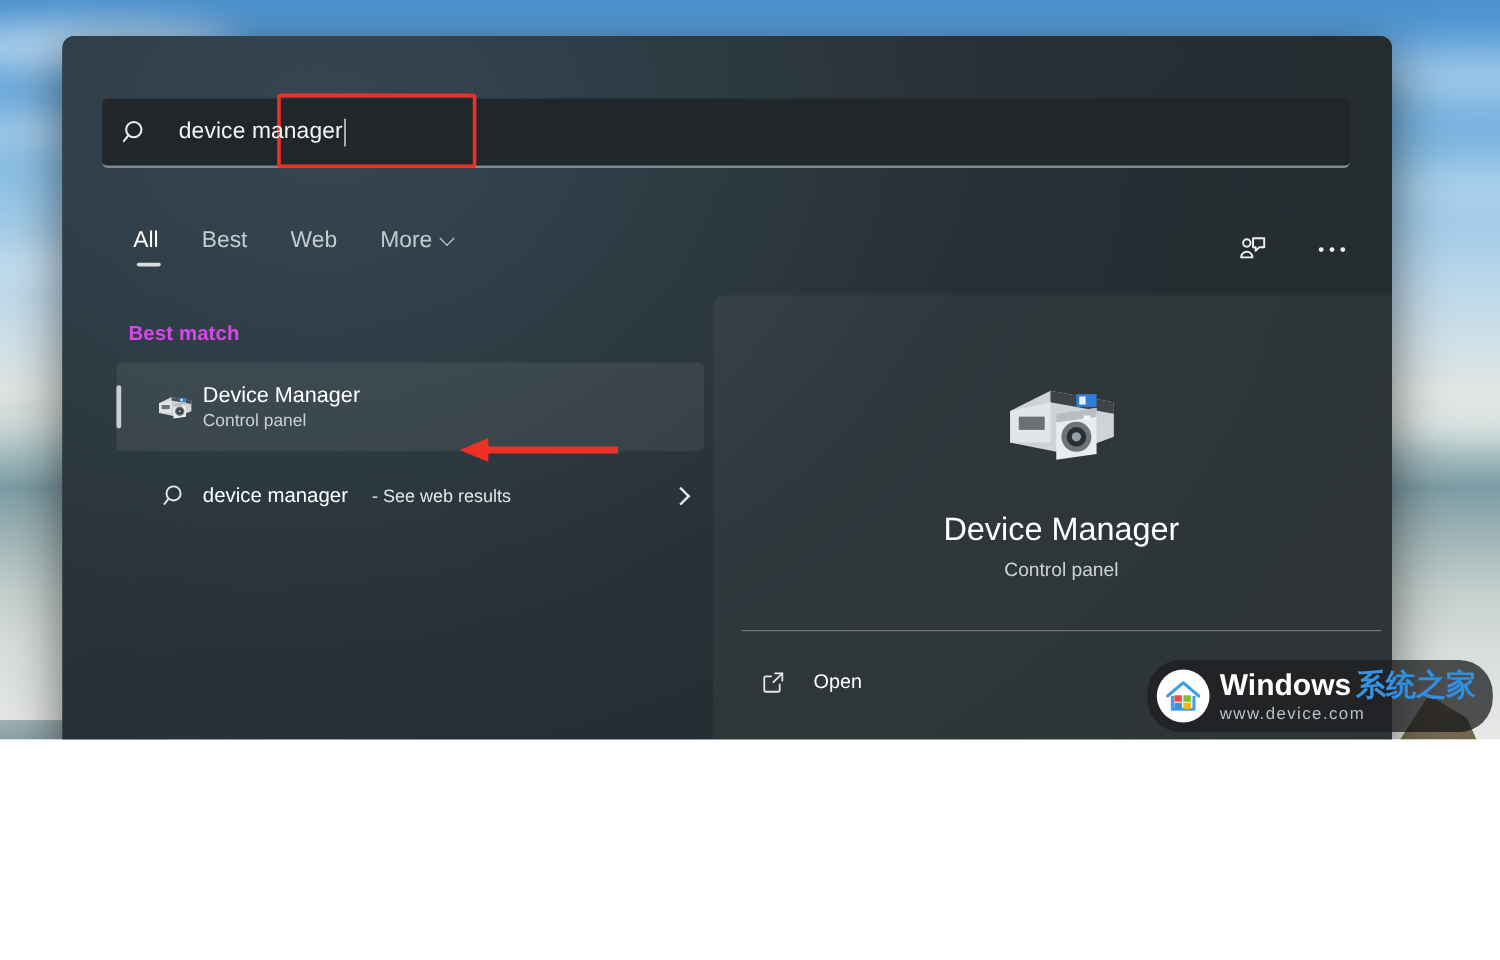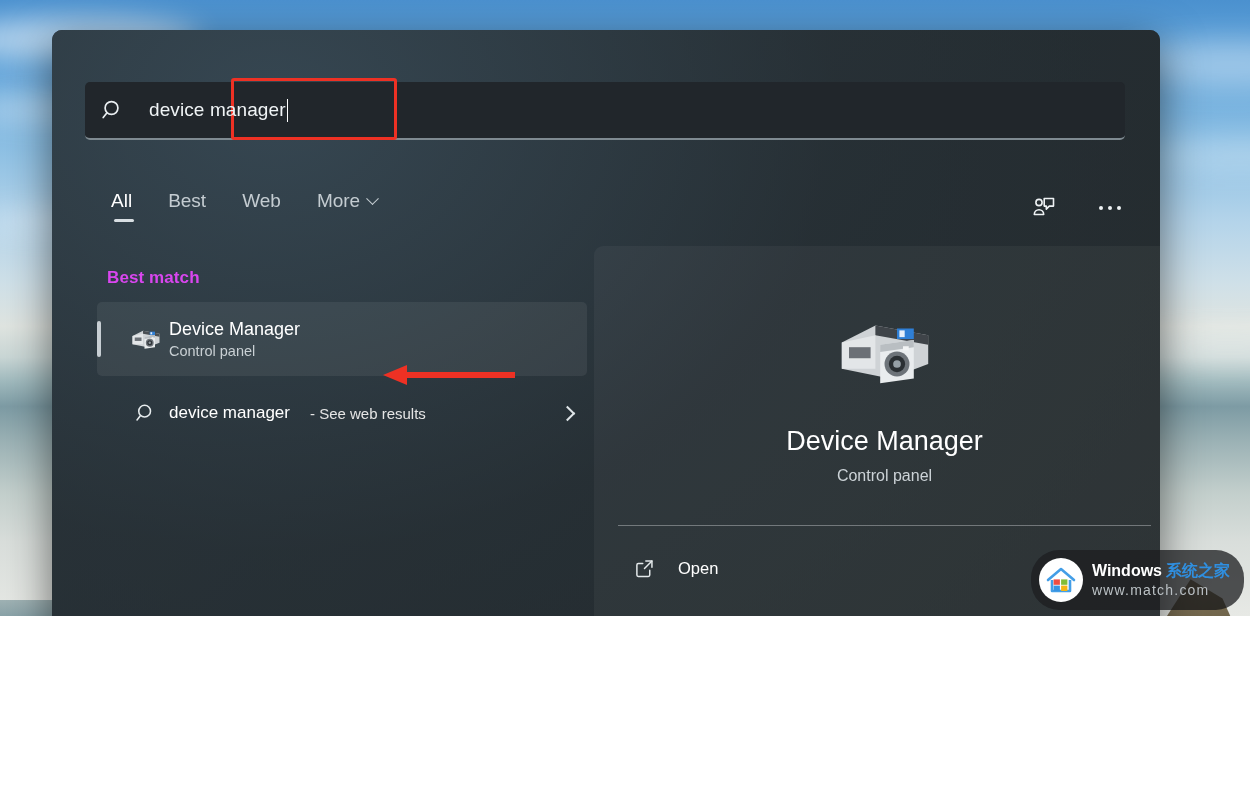--- a/index.html
+++ b/index.html
@@ -283,21 +283,21 @@
     background: rgba(18,20,22,0.72);
     border-radius: 28px;
   }
   .wm-badge {
     width: 44px; height: 44px; border-radius: 50%;
     background: #ffffff;
     display: flex; align-items: center; justify-content: center;
     flex: 0 0 44px;
   }
   .wm-text { display: flex; flex-direction: column; line-height: 1.05; }
-  .wm-line1 { font-size: 16px; font-weight: bold; color: #ffffff; }
+  .wm-line1 { font-size: 25px; font-weight: bold; color: #ffffff; }
   .wm-line1 .cn { color: #2f8fe0; margin-left: 4px; }
   .wm-line2 { font-size: 14px; color: #b9bfc3; letter-spacing: 1.2px; margin-top: 3px; }
 </style>
 </head>
 <body>
 
 <div id="desktop">
   <div class="cloud c1"></div>
   <div class="cloud c2"></div>
   <div class="cloud c3"></div>
@@ -452,16 +452,16 @@
         <path d="M4 17 L17 6 L30 17" fill="none" stroke="#3b9ae6" stroke-width="2.6" stroke-linecap="round" stroke-linejoin="round"></path>
         <path d="M8 17 V28 H26 V17" fill="none" stroke="#3b9ae6" stroke-width="2.6" stroke-linejoin="round"></path>
         <rect x="9.6" y="16.4" width="6.3" height="5.4" fill="#f0453a"></rect>
         <rect x="17.1" y="16.4" width="6.3" height="5.4" fill="#7cbb2f"></rect>
         <rect x="9.6" y="22.6" width="6.3" height="5.4" fill="#2f8fe0"></rect>
         <rect x="17.1" y="22.6" width="6.3" height="5.4" fill="#f5b20a"></rect>
       </svg>
     </span>
     <span class="wm-text">
       <span class="wm-line1"><span>Windows</span><span class="cn">系统之家</span></span>
-      <span class="wm-line2">www.match.com</span>
+      <span class="wm-line2">www.device.com</span>
     </span>
   </div>
 </div>
 
 </body></html>

